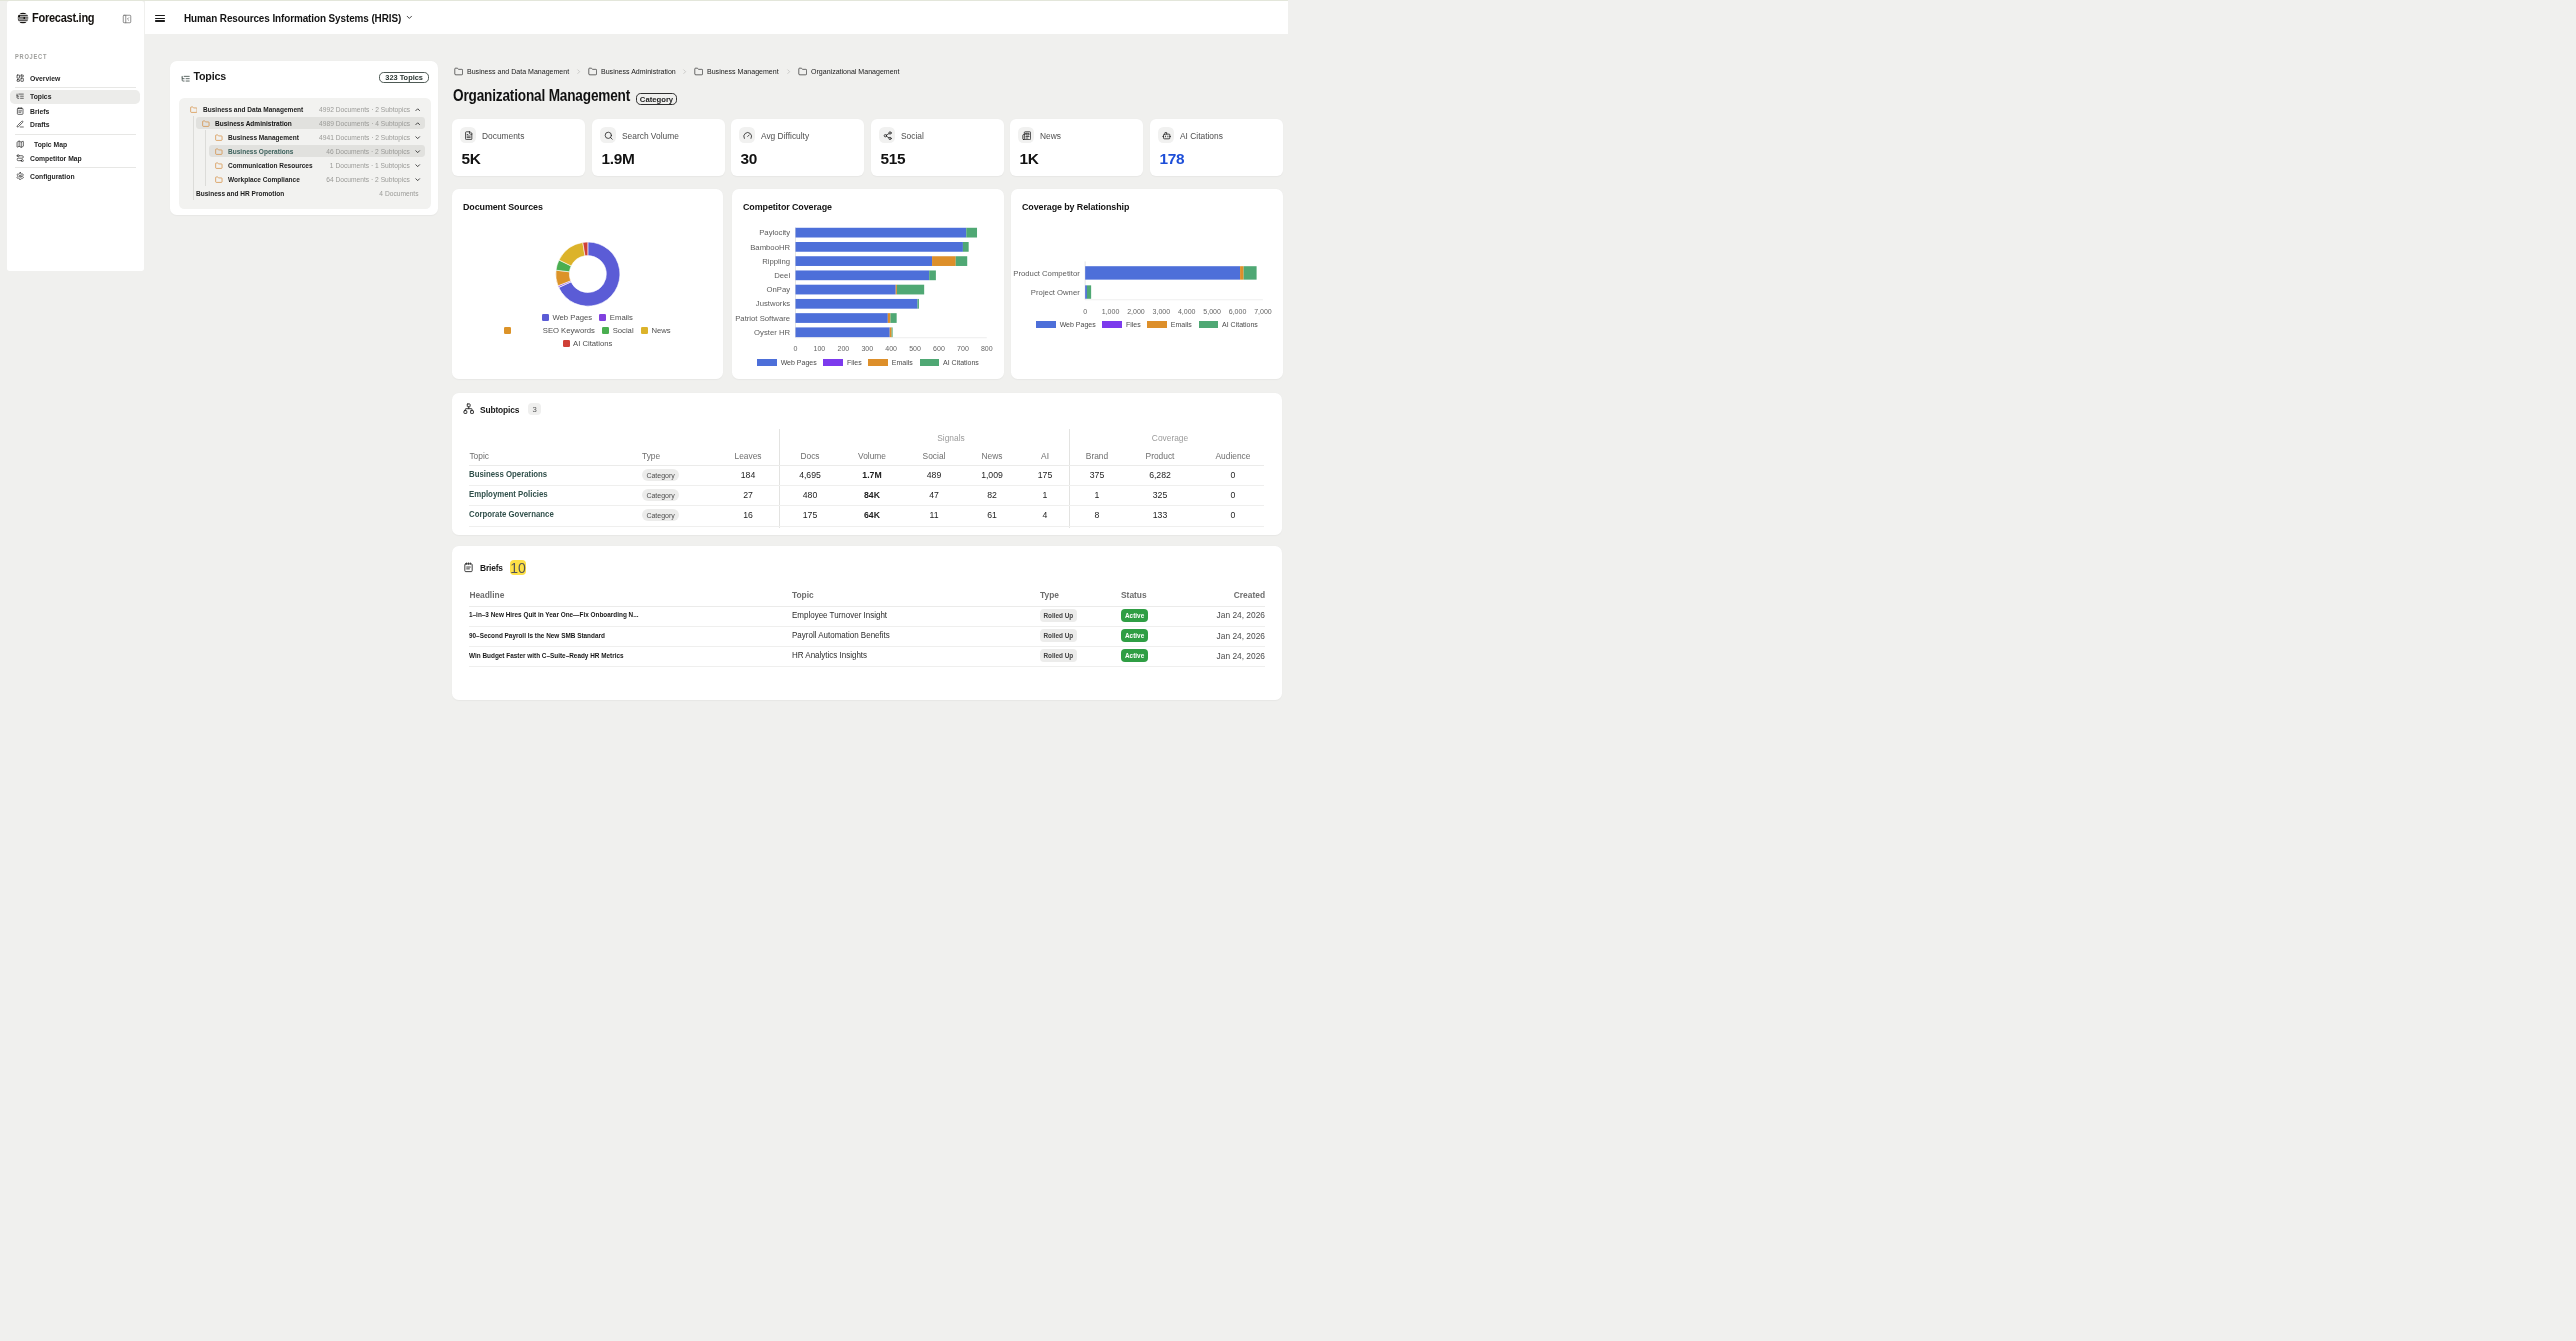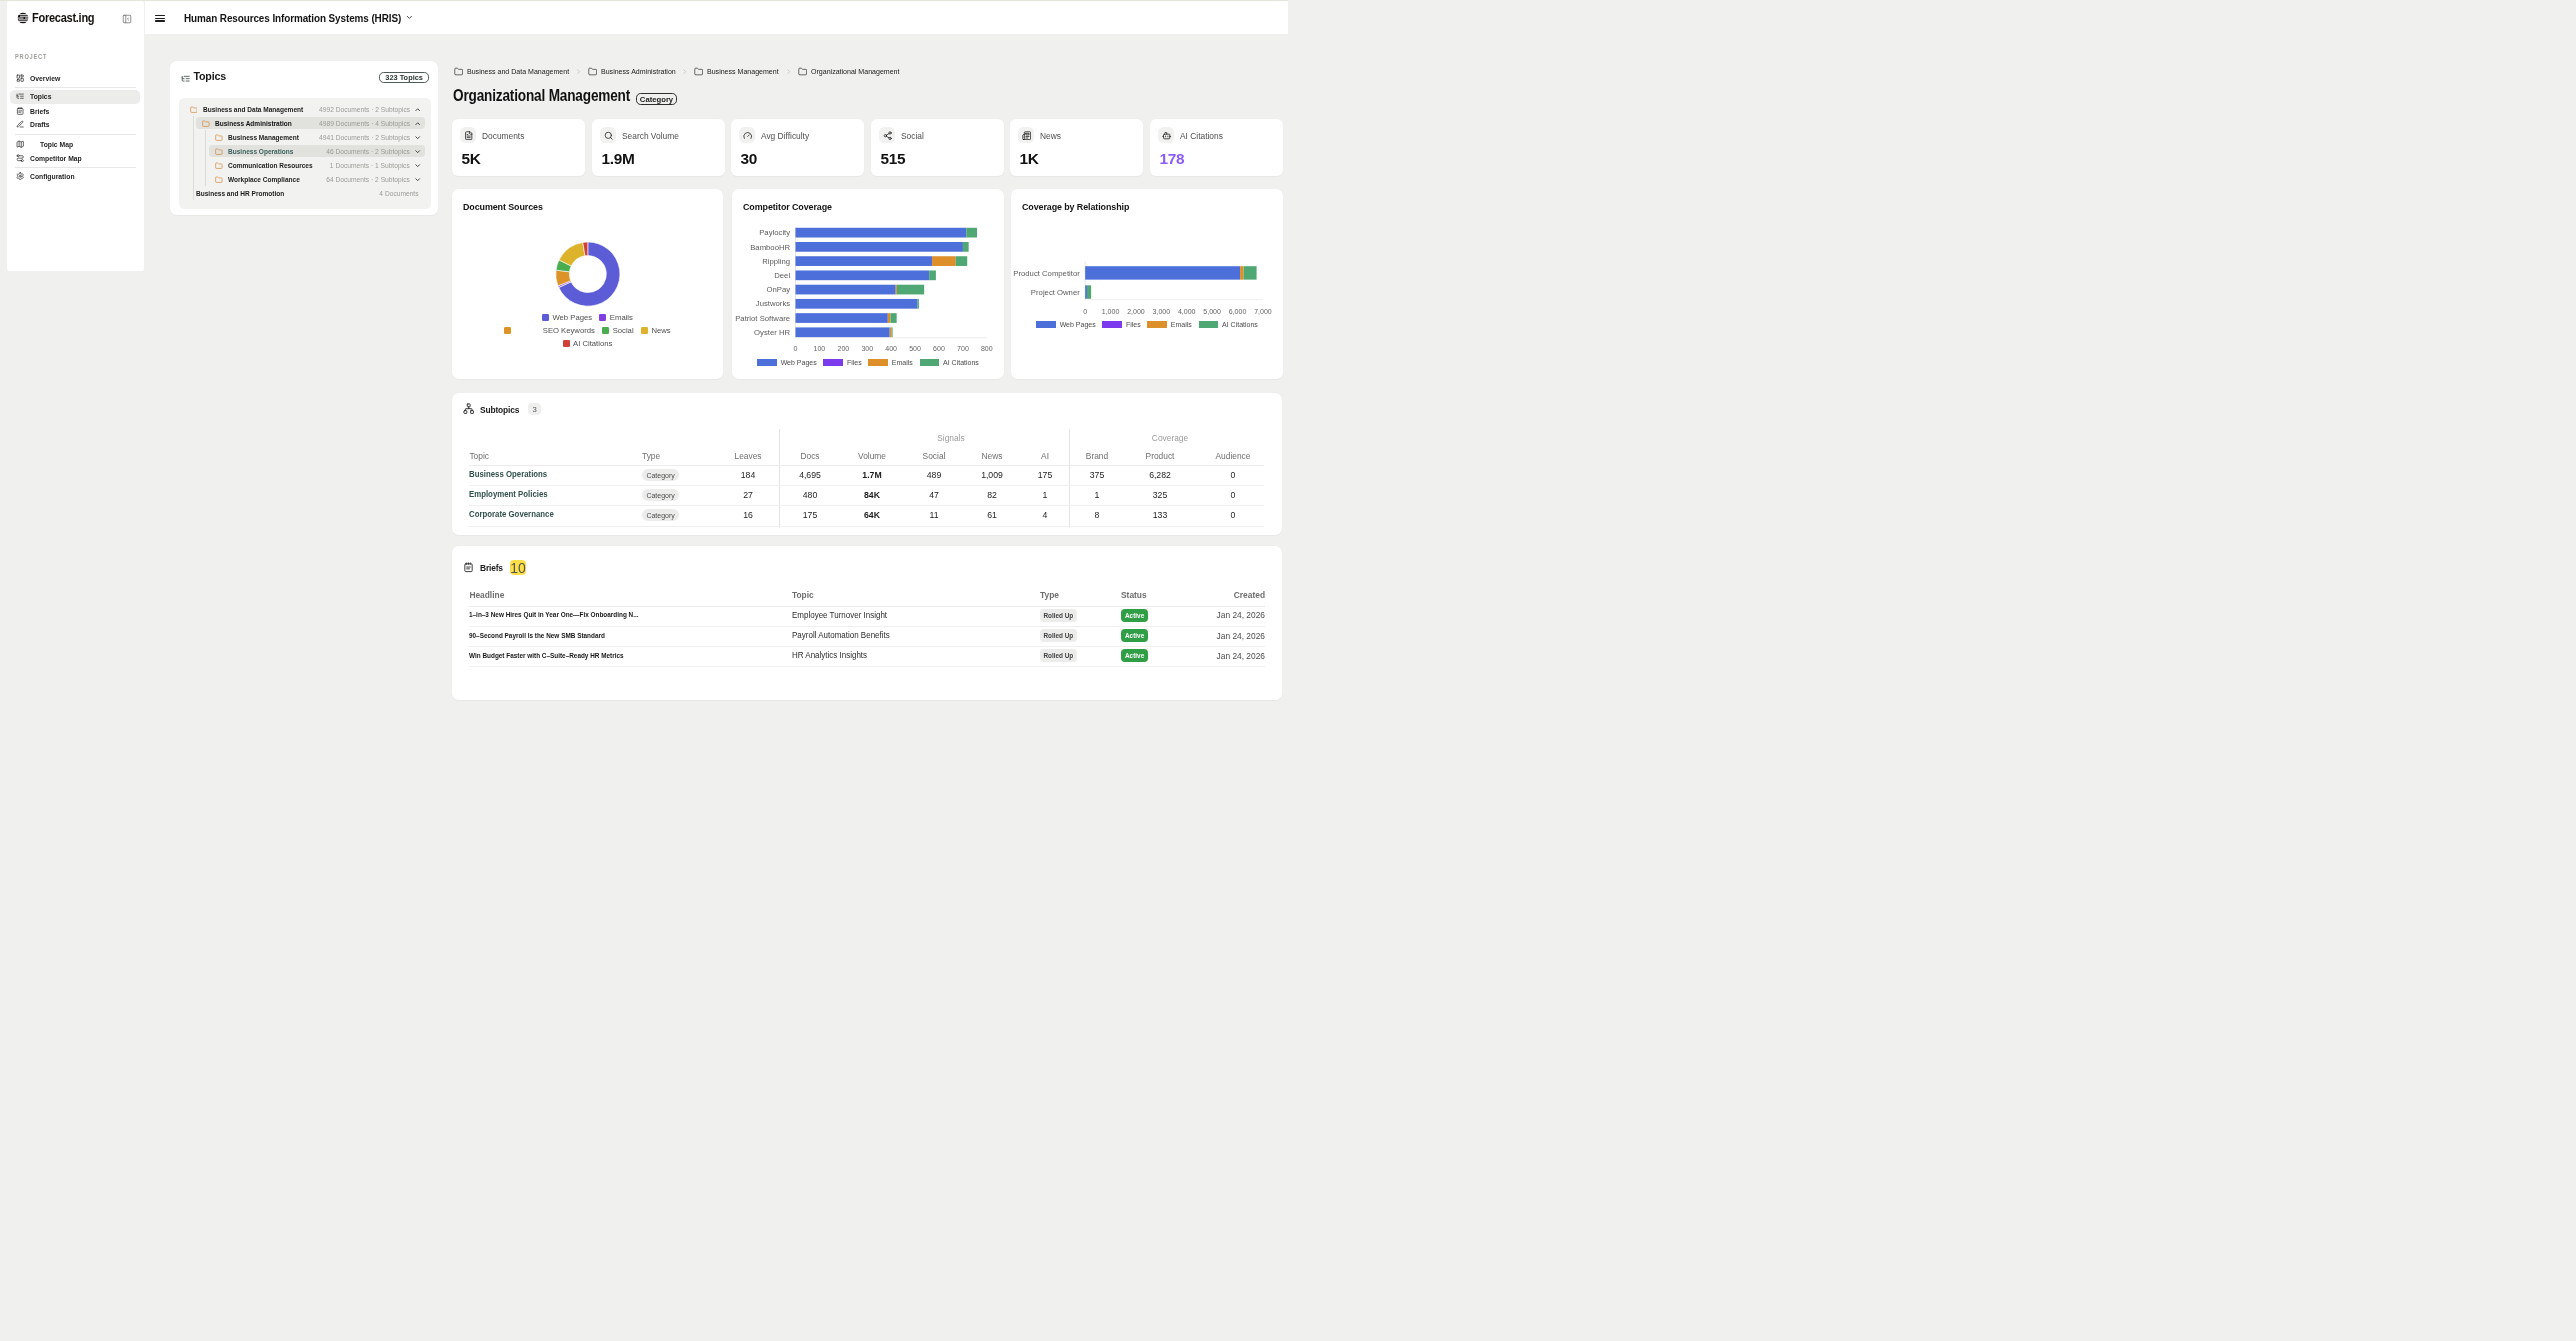--- a/index.html
+++ b/index.html
@@ -68,21 +68,21 @@
       </svg>
       <span style="font-size:8px;font-weight:600;color:#1f1f1f;display:inline-block;transform:scaleX(0.85);transform-origin:0 50%;">Briefs</span>
     </div>
     <div class="abs flex" style="left:9.4px;top:118px;height:10.7px;gap:6px;">
       <svg width="8.4" height="8.4" viewBox="0 0 24 24" fill="none" stroke="#262626" stroke-width="2" stroke-linecap="round" stroke-linejoin="round" style="">
         <path d="M12 20h9"></path>
         <path d="M16.376 3.622a1 1 0 0 1 3.002 3.002L7.368 18.635a2 2 0 0 1-.855.506l-2.872.838a.5.5 0 0 1-.62-.62l.838-2.872a2 2 0 0 1 .506-.854z"></path>
       </svg>
       <span style="font-size:8px;font-weight:600;color:#1f1f1f;display:inline-block;transform:scaleX(0.85);transform-origin:0 50%;">Drafts</span>
     </div>
-    <div class="abs flex" style="left:9.4px;top:138px;height:10.7px;gap:16px;">
+    <div class="abs flex" style="left:9.4px;top:138px;height:10.7px;gap:10px;">
       <svg width="8.4" height="8.4" viewBox="0 0 24 24" fill="none" stroke="#262626" stroke-width="2" stroke-linecap="round" stroke-linejoin="round" style="">
         <path d="M14.106 5.553a2 2 0 0 0 1.788 0l3.659-1.83A1 1 0 0 1 21 4.619v12.764a1 1 0 0 1-.553.894l-4.553 2.277a2 2 0 0 1-1.788 0l-4.212-2.106a2 2 0 0 0-1.788 0l-3.659 1.83A1 1 0 0 1 3 19.381V6.618a1 1 0 0 1 .553-.894l4.553-2.277a2 2 0 0 1 1.788 0z"></path>
         <path d="M15 5.764v15"></path>
         <path d="M9 3.236v15"></path>
       </svg>
       <span style="font-size:8px;font-weight:600;color:#1f1f1f;display:inline-block;transform:scaleX(0.85);transform-origin:0 50%;">Topic Map</span>
     </div>
     <div class="abs flex" style="left:9.4px;top:152px;height:10.7px;gap:6px;">
       <svg width="8.4" height="8.4" viewBox="0 0 24 24" fill="none" stroke="#262626" stroke-width="2" stroke-linecap="round" stroke-linejoin="round" style="transform:scaleX(-1);">
         <circle cx="6" cy="19" r="3"></circle>
@@ -336,21 +336,21 @@
       <svg width="9.4" height="9.4" viewBox="0 0 24 24" fill="none" stroke="#1d1d1d" stroke-width="2" stroke-linecap="round" stroke-linejoin="round" style="">
         <path d="M12 8V4H8"></path>
         <rect width="16" height="12" x="4" y="8" rx="2"></rect>
         <path d="M2 14h2"></path>
         <path d="M20 14h2"></path>
         <path d="M15 13v2"></path>
         <path d="M9 13v2"></path>
       </svg>
     </div>
     <div class="abs" style="left:30px;top:12px;font-size:8.4px;color:#4e4e4e;font-weight:500;">AI Citations</div>
-    <div class="abs" style="left:9.4px;top:31px;font-size:15.4px;font-weight:800;color:#8b5cf6;letter-spacing:-0.3px;text-align:right;">178</div>
+    <div class="abs" style="left:9.4px;top:31px;font-size:15.4px;font-weight:800;color:#1d4ed8;letter-spacing:-0.3px;text-align:right;">178</div>
   </div>
 <div class="card" style="left:452px;top:189px;width:271px;height:190px;">
     <div class="abs sec-title" style="left:10.7px;top:12px;">Document Sources</div>
     <svg class="abs" style="left:0;top:0;" width="271" height="190" viewBox="0 0 404 283">
       <path d="M202.50 78.90 A47.8 47.8 0 1 1 159.18 146.90 L177.49 138.36 A27.6 27.6 0 1 0 202.50 99.10 Z" fill="#5b5cd6" stroke="#ffffff" stroke-width="0.9" stroke-linejoin="round"></path>
       <path d="M159.00 146.52 A47.8 47.8 0 0 1 158.03 144.22 L176.82 136.82 A27.6 27.6 0 0 0 177.39 138.15 Z" fill="#8040df" stroke="#ffffff" stroke-width="0.9" stroke-linejoin="round"></path>
       <path d="M158.03 144.22 A47.8 47.8 0 0 1 155.06 120.87 L175.11 123.34 A27.6 27.6 0 0 0 176.82 136.82 Z" fill="#dc9328" stroke="#ffffff" stroke-width="0.9" stroke-linejoin="round"></path>
       <path d="M155.06 120.87 A47.8 47.8 0 0 1 159.54 105.75 L177.69 114.60 A27.6 27.6 0 0 0 175.11 123.34 Z" fill="#4aae50" stroke="#ffffff" stroke-width="0.9" stroke-linejoin="round"></path>
       <path d="M159.54 105.75 A47.8 47.8 0 0 1 195.02 79.49 L198.18 99.44 A27.6 27.6 0 0 0 177.69 114.60 Z" fill="#dcb32a" stroke="#ffffff" stroke-width="0.9" stroke-linejoin="round"></path>
       <path d="M195.02 79.49 A47.8 47.8 0 0 1 202.50 78.90 L202.50 99.10 A27.6 27.6 0 0 0 198.18 99.44 Z" fill="#cf4037" stroke="#ffffff" stroke-width="0.9" stroke-linejoin="round"></path>

